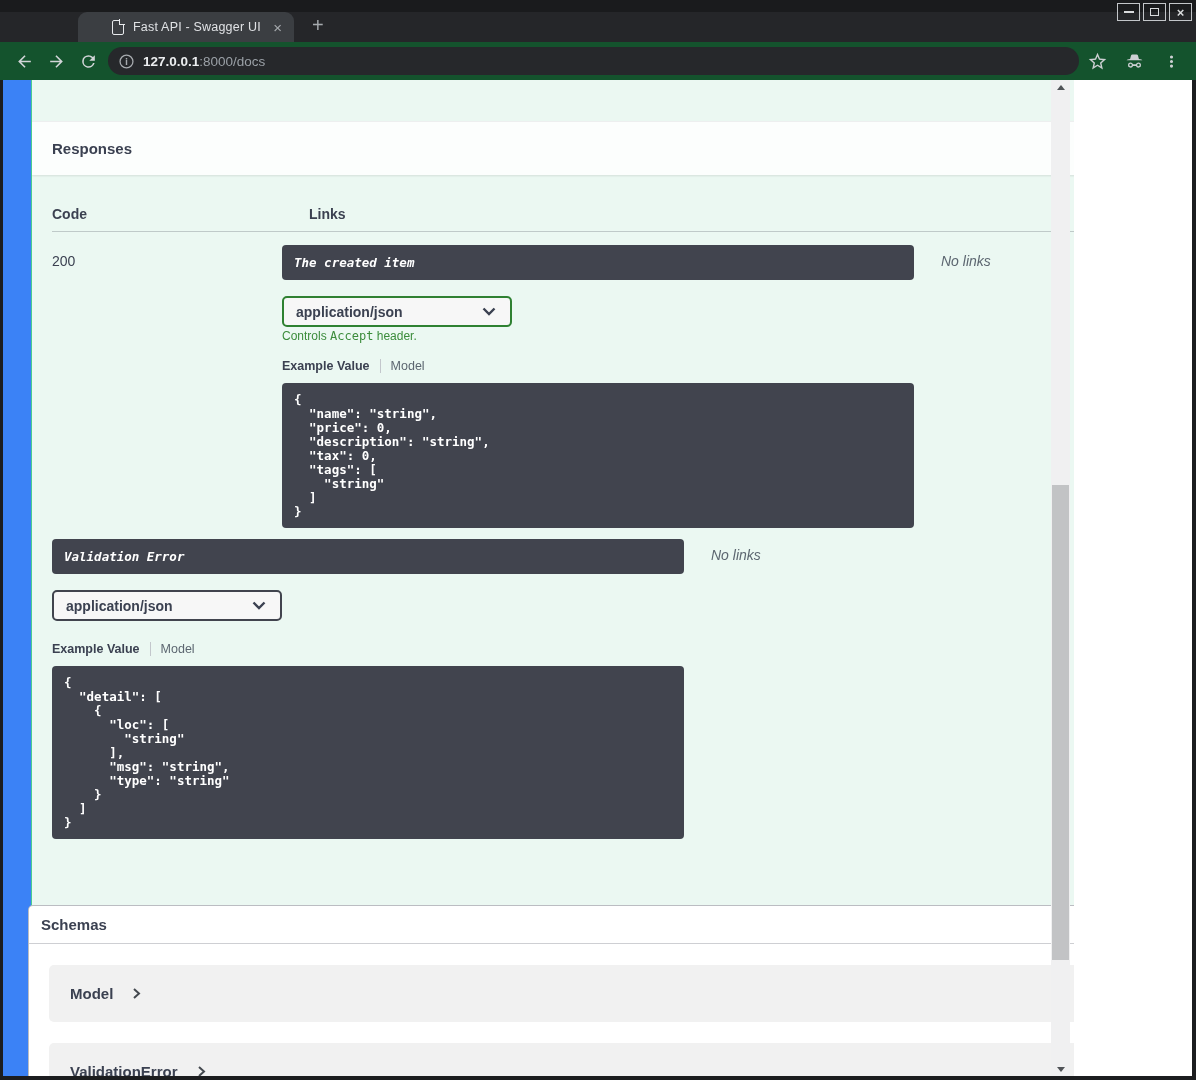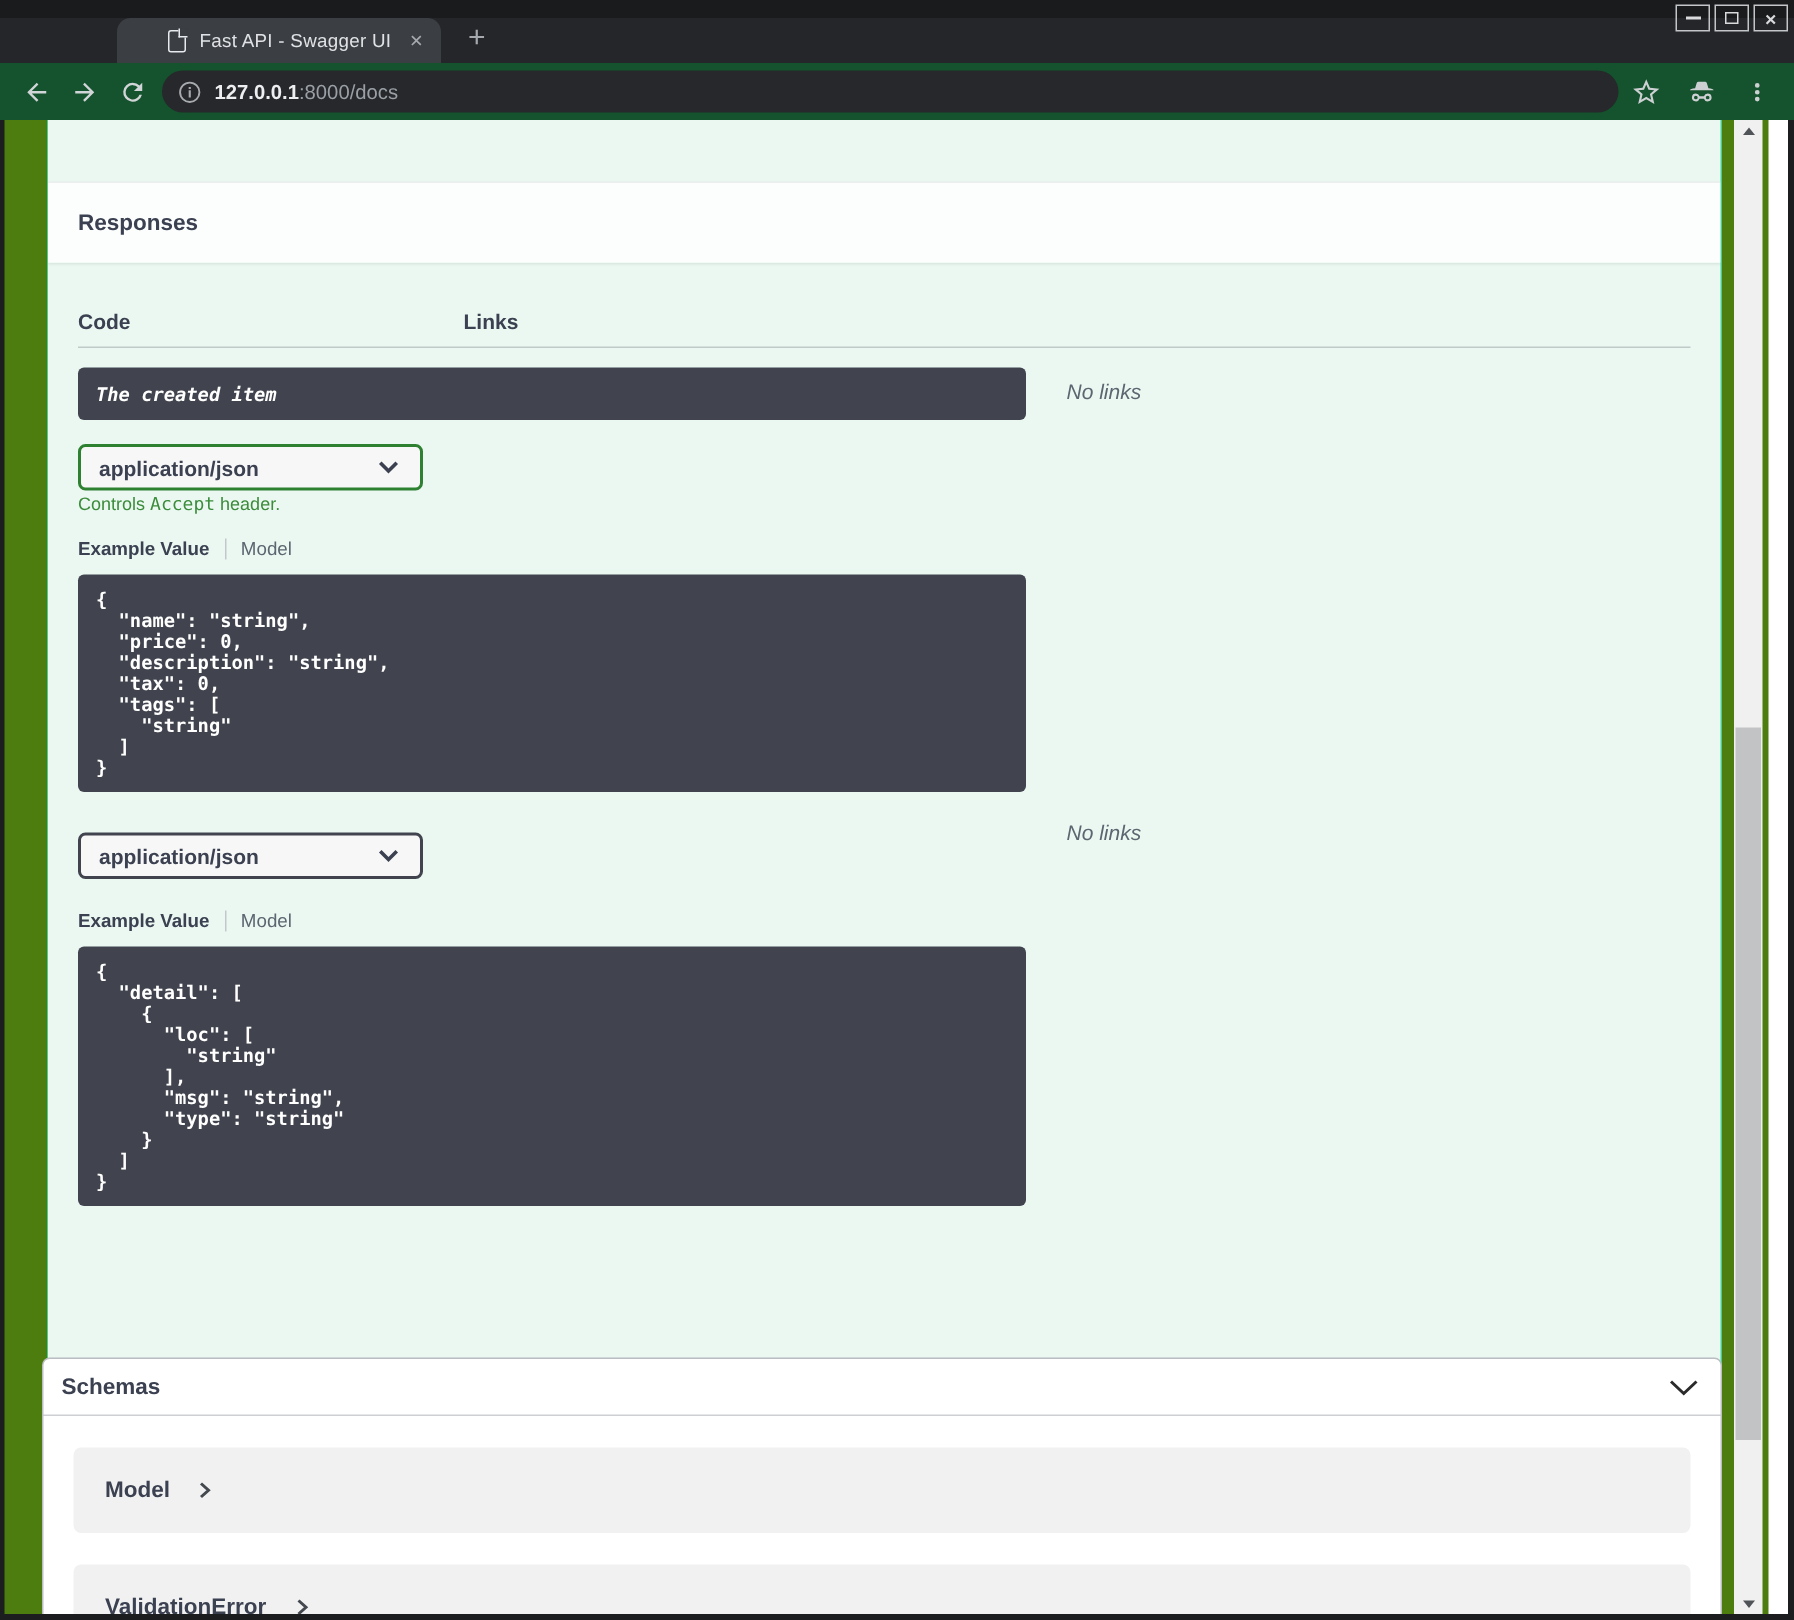--- a/index.html
+++ b/index.html
@@ -28,21 +28,21 @@
   .nav-ic svg { width:19px; height:19px; fill:#d2d5d8; }
   .omnibox { flex:1; height:28px; background:#26282b; border-radius:14px; display:flex; align-items:center; padding:0 12px 0 10px; margin-right:8px; overflow:hidden; }
   .omnibox svg { width:17px; height:17px; fill:#a7abaf; flex:0 0 auto; margin-right:8px; }
   .url { font-size:13.5px; white-space:nowrap; }
   .url .host { color:#eceef0; font-weight:bold; }
   .url .path { color:#9aa0a6; }
   .tb-right { display:flex; align-items:center; gap:16px; }
   .tb-right svg { width:21px; height:21px; fill:#cdd0d3; }
 
   
-  .content { position:absolute; left:0; top:80px; width:1179px; height:1000px; background:#4d7c0f; overflow:hidden; }
+  .content { position:absolute; left:0; top:80px; width:1074px; height:1000px; background:#3b82f6; overflow:hidden; }
 
   .opblock { position:absolute; left:31px; top:0; width:1117px; height:855px;
              background:#ebf8f2; border:1px solid #49cc90; border-top:none;
              border-radius:0 0 4px 4px; overflow:hidden; }
   .section-header { margin-top:41px; height:54px; background:rgba(255,255,255,.85);
                     box-shadow:0 1px 2px rgba(0,0,0,.1); border-top:1px solid rgba(59,65,81,.08);
                     display:flex; align-items:center; padding:0 20px; }
   .section-header h4 { font-size:15px; font-weight:bold; color:#3b4151; }
 
   .resp-table { padding:0 20px; }
@@ -181,20 +181,21 @@
         <h4>Responses</h4>
       </div>
 
       <div class="resp-table">
         <div class="thead">
           <div class="h col-code">Code</div>
           <div class="h col-links">Links</div>
         </div>
 
         <div class="resp-row row-200">
+          <div class="col-code code-num">200</div>
           <div class="col-desc">
             <div class="desc-box">
               <span>The created item</span>
             </div>
             <div class="media-select focus">
               <span class="val">application/json</span>
               <svg viewBox="0 0 14 9">
                   <polyline points="1.5,1.5 7,7 12.5,1.5"></polyline>
                 </svg>
             </div>
@@ -212,20 +213,23 @@
   "tags": [
     "string"
   ]
 }</pre>
           </div>
           <div class="col-links nolinks">No links</div>
         </div>
 
         <div class="resp-row row-422">
           <div class="col-desc">
+            <div class="desc-box">
+              <span>Validation Error</span>
+            </div>
             <div class="media-select plain">
               <span class="val">application/json</span>
               <svg viewBox="0 0 14 9">
                   <polyline points="1.5,1.5 7,7 12.5,1.5"></polyline>
                 </svg>
             </div>
             <div class="tabs-row tabs-422">
               <span class="tab-example">Example Value</span>
               <span class="tab-divider"></span>
               <span class="tab-model">Model</span>

